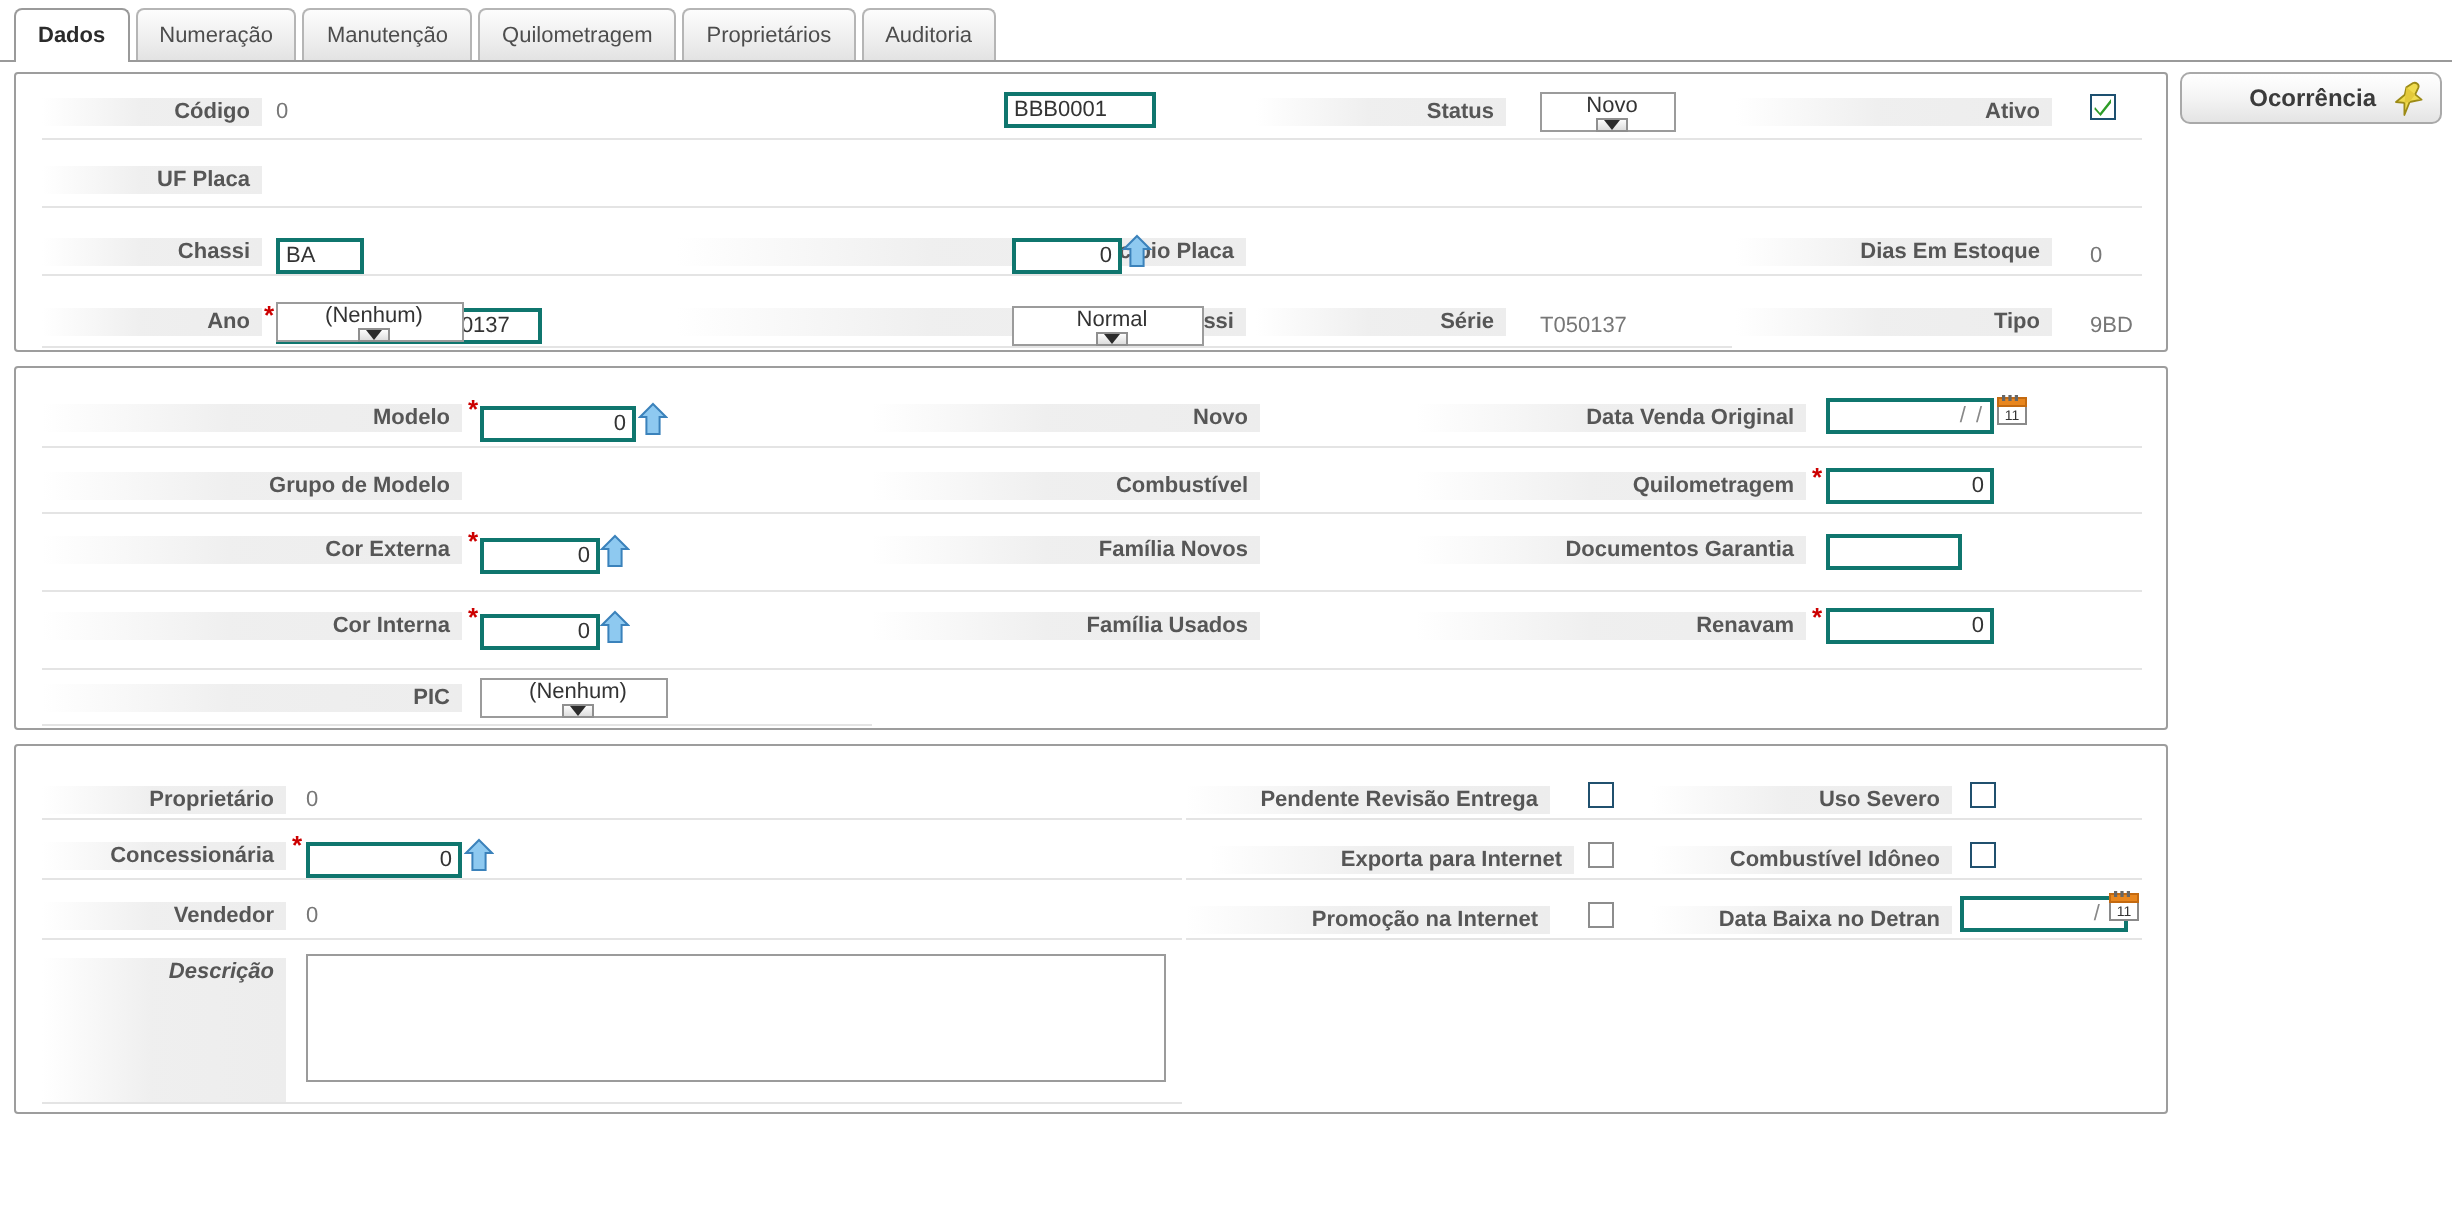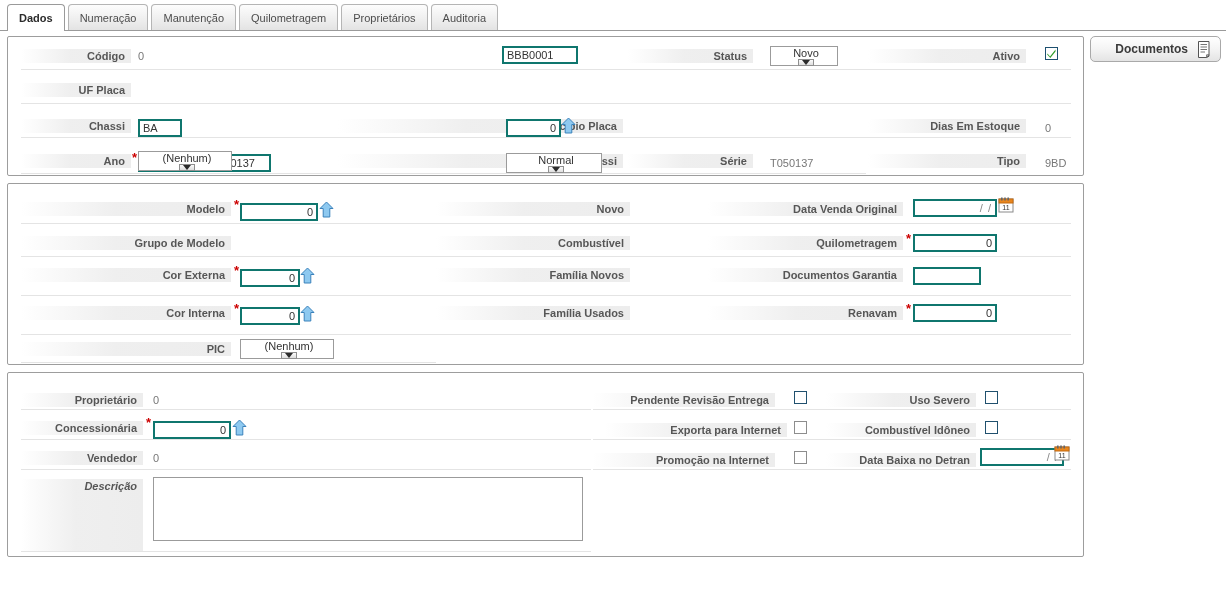--- a/index.html
+++ b/index.html
@@ -403,29 +403,25 @@
         <rect x="3" y="0.5" width="1.6" height="3" fill="#666"></rect>
           <rect x="6.2" y="0.5" width="1.6" height="3" fill="#666"></rect>
           <rect x="9.4" y="0.5" width="1.6" height="3" fill="#666"></rect>
         <text x="8" y="13" font-size="7" text-anchor="middle" fill="#333" font-family="Liberation Sans, sans-serif">11</text>
       </svg>
     </div>
   </div>
 
   <div id="sidebar">
     <div class="sidebtn">
-      <span>Documentos</span>
+      <span>Ocorrência</span>
       <span class="ic">
         <svg width="19" height="19" viewBox="0 0 19 19">
-          <path d="M3.5 1.5 H14 V16.2 L11.6 17.5 H3.5 Z" fill="#ffffff" stroke="#555" stroke-width="1"></path>
-          <line x1="5.5" y1="4.5" x2="12" y2="4.5" stroke="#666" stroke-width="0.9"></line>
-          <line x1="5.5" y1="7" x2="12" y2="7" stroke="#666" stroke-width="0.9"></line>
-          <line x1="5.5" y1="9.5" x2="12" y2="9.5" stroke="#666" stroke-width="0.9"></line>
-          <line x1="5.5" y1="12" x2="10" y2="12" stroke="#666" stroke-width="0.9"></line>
-          <path d="M11.6 17.5 V14.8 H14 Z" fill="#dcdcdc" stroke="#555" stroke-width="0.8"></path>
+          <path d="M11.5 1.5 C13 1 14.8 2.2 14.2 3.8 L12.6 7.2 L15.8 9.8 L9.8 11 L7.2 17.5 L7.2 11.4 L3 11 L7.4 7.4 L8.2 3.6 Z" fill="#efdb4e" stroke="#9c8a16" stroke-width="0.9" stroke-linejoin="round"></path>
+          <path d="M8.2 3.6 L12.6 7.2 L9.8 11 L7.2 11.4 Z" fill="#e3c93a"></path>
         </svg>
       </span>
     </div>
   </div>
 
   <div id="footer">
     
     
   </div>
 

